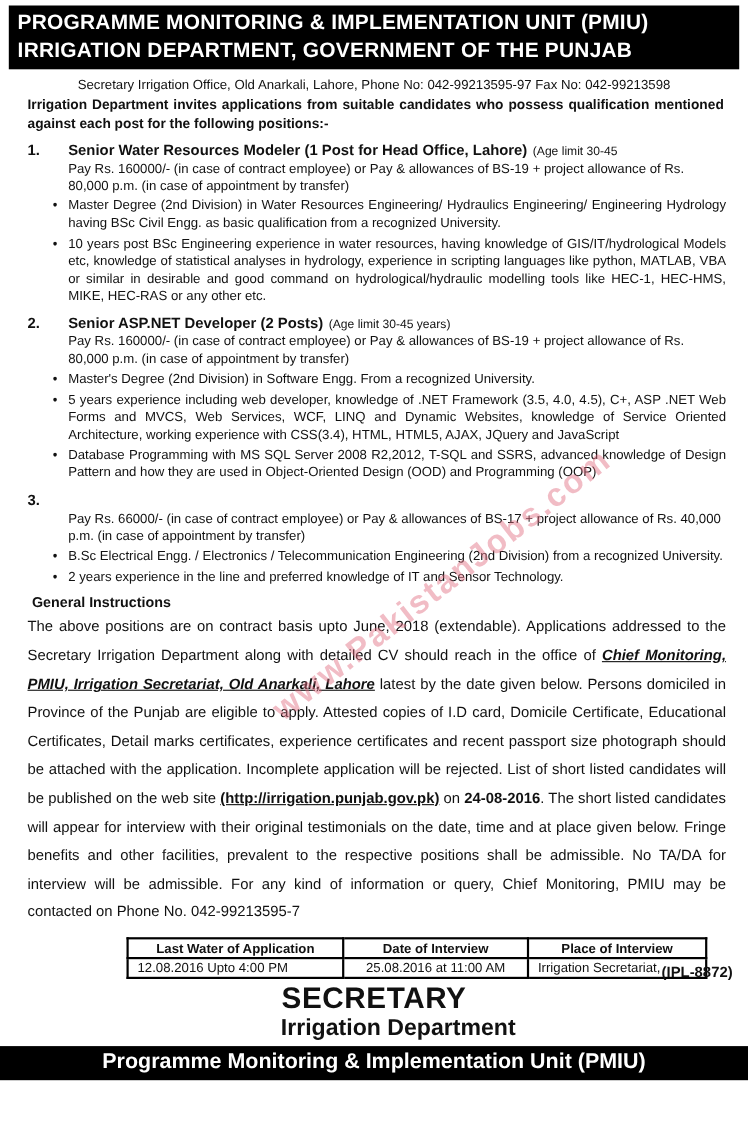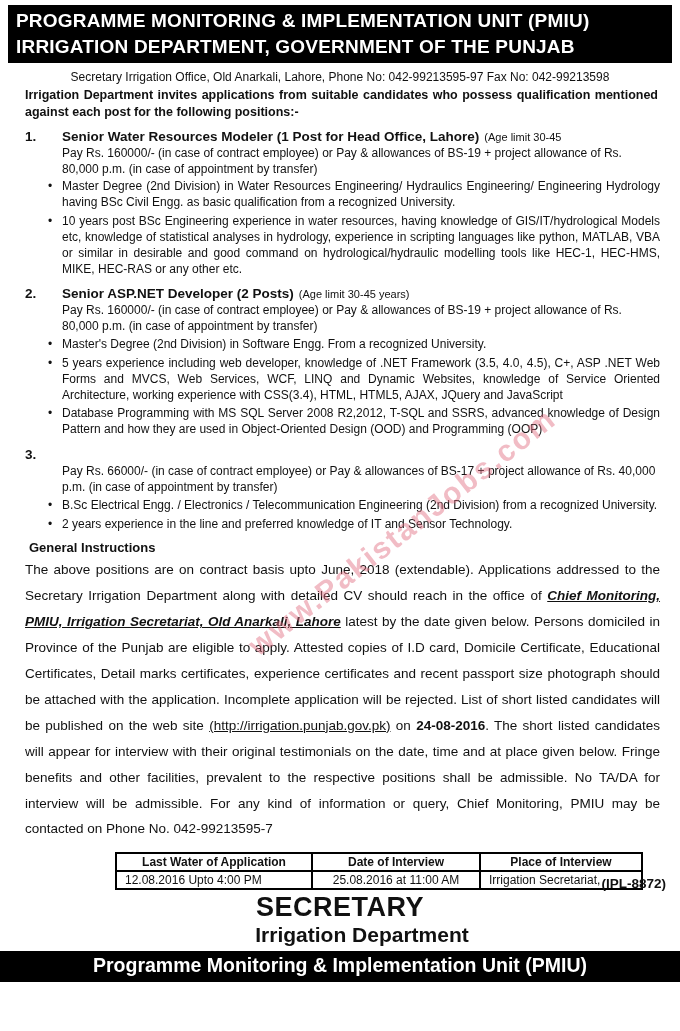--- a/index.html
+++ b/index.html
@@ -99,21 +99,21 @@
     font-size: 13.5px;
     line-height: 1.92;
     text-align: justify;
     margin: 0;
   }
   .office-emph {
     font-weight: 700;
     font-style: italic;
     text-decoration: underline;
   }
-  .underline { text-decoration: underline; }
+  .underline { text-decoration: underline; font-weight: bold; }
   .bold { font-weight: 700; }
 
   table.schedule {
     border-collapse: collapse;
     margin: 10px 0 0 115px;
     font-size: 12px;
   }
   table.schedule th, table.schedule td {
     border: 2px solid #000;
     padding: 1px 8px;

